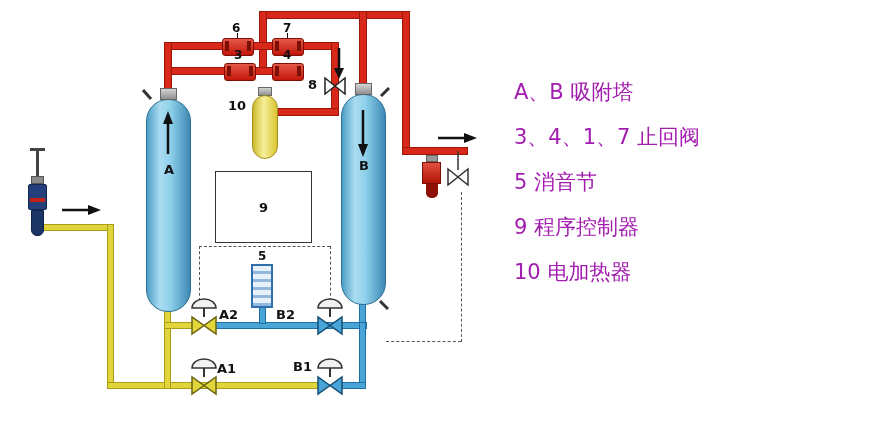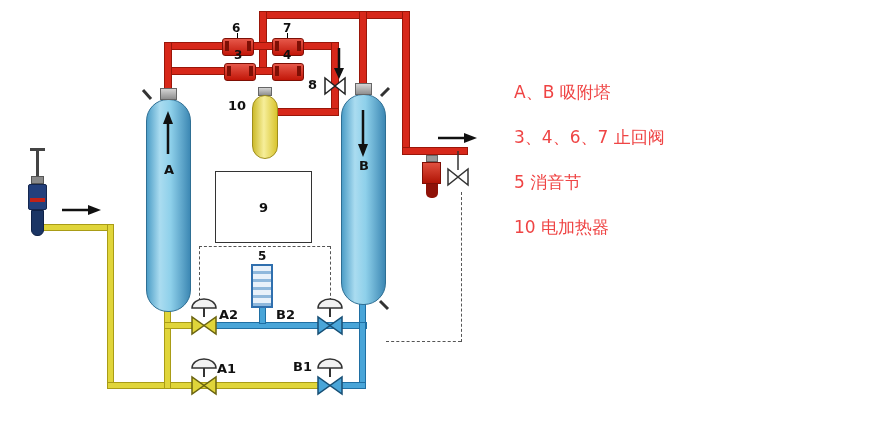--- a/index.html
+++ b/index.html
@@ -22,21 +22,21 @@
          border:1px solid #2e6f94;box-sizing:border-box;}
   .cap{position:absolute;background:linear-gradient(180deg,#d4d4d4,#8f8f8f);border:1px solid #666;box-sizing:border-box;}
   .heater{position:absolute;left:252px;top:95px;width:26px;height:64px;border-radius:13px;
           background:linear-gradient(90deg,#cdbb2c,#f6ee9a 45%,#d9c52f);border:1px solid #a08f1d;box-sizing:border-box;}
   .controller{position:absolute;left:215px;top:171px;width:97px;height:72px;background:#fff;
               border:1.5px solid #333;display:flex;align-items:center;justify-content:center;
               font-size:13px;font-weight:600;color:#111;box-sizing:border-box;}
   .silencer{position:absolute;left:251px;top:264px;width:22px;height:44px;border:2px solid #2f6fae;
             background:repeating-linear-gradient(180deg,#e8f1fa 0 5px,#8fb8dc 5px 8px);box-sizing:border-box;}
   .legend{position:absolute;left:514px;top:70px;width:360px;}
-  .legend-line{height:45px;line-height:45px;font-size:17px;color:#ef4444;white-space:nowrap;
+  .legend-line{height:45px;line-height:45px;font-size:21px;color:#a21caf;white-space:nowrap;
                font-family:"DejaVu Sans","Liberation Sans",sans-serif;}
   .tick{position:absolute;width:1px;background:#000;}
   svg{position:absolute;left:0;top:0;}
 </style>
 </head>
 <body>
 
 <div id="canvas">
 
   <div class="pipe pr" style="left:259px;top:11px;width:151px;height:8px;"></div>
@@ -182,18 +182,19 @@
   <div class="lbl" style="left:308px;top:78px;">8</div>
   <div class="lbl" style="left:228px;top:99px;">10</div>
   <div class="lbl lbl-sm" style="left:258px;top:249px;">5</div>
   <div class="lbl" style="left:219px;top:308px;">A2</div>
   <div class="lbl" style="left:276px;top:308px;">B2</div>
   <div class="lbl" style="left:217px;top:362px;">A1</div>
   <div class="lbl" style="left:293px;top:360px;">B1</div>
 
   <div class="legend">
     <div class="legend-line">A、B 吸附塔</div>
-    <div class="legend-line">3、4、6、7 止回阀</div>
+    <div class="legend-line">3、4、1、7 止回阀</div>
     <div class="legend-line">5 消音节</div>
+    <div class="legend-line">9 程序控制器</div>
     <div class="legend-line">10 电加热器</div>
   </div>
 
 </div>
 
 </body></html>

